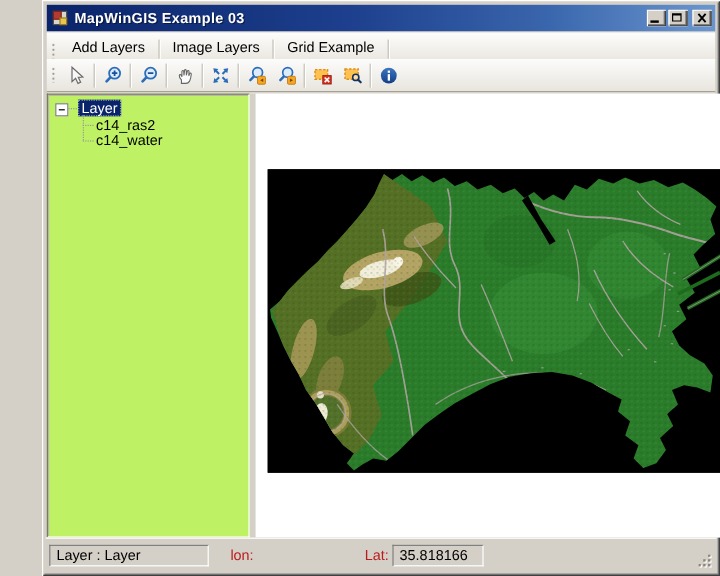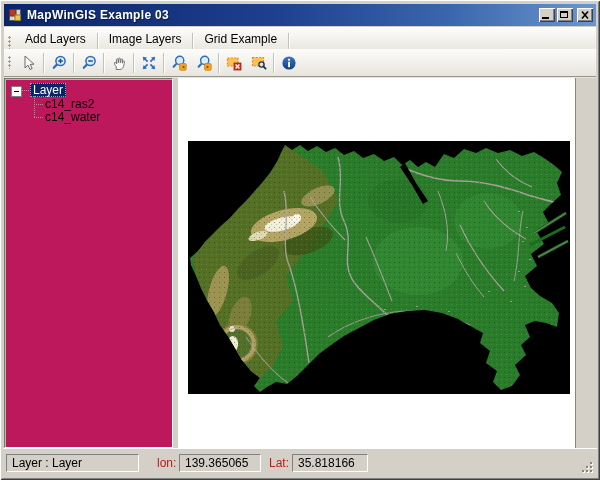--- a/index.html
+++ b/index.html
@@ -1,19 +1,19 @@
 <!DOCTYPE html>
 <html><head>
 <meta charset="utf-8">
 <style>
   html,body{margin:0;padding:0;}
   body{width:600px;height:480px;position:relative;font-family:"Liberation Sans",sans-serif;background:#d4d0c8;overflow:hidden;}
 
   .window{position:absolute;inset:0;background:#d4d0c8;
-    box-shadow:inset 1px 1px 0 #ffffff, inset -1px -1px 0 #404040, inset 2px 2px 0 #d4d0c8, inset -2px -2px 0 #808080;}
+    box-shadow:inset 1px 1px 0 #ffffff, inset -1px -1px 0 #404040, inset 2px 2px 0 #d4d0c8, inset -2px -2px 0 #808080;margin-left:35px;}
 
   
   .titlebar{position:absolute;left:4px;top:4px;right:4px;height:22px;
     background:linear-gradient(90deg,#0a246a 0%,#1d3f8d 45%,#3a66ad 75%,#6a96d0 100%);
     display:flex;align-items:center;padding:0 3px;box-sizing:border-box;}
   .app-icon{width:16px;height:16px;flex:0 0 16px;}
   .title-text{color:#ffffff;font-weight:bold;font-size:12px;margin-left:4px;flex:1;white-space:nowrap;letter-spacing:.3px;
     text-shadow:1px 1px 0 rgba(0,0,0,.45);}
   .tb-btn{width:16px;height:14px;background:#d4d0c8;margin-left:2px;position:relative;cursor:default;
     box-shadow:inset 1px 1px 0 #ffffff, inset -1px -1px 0 #404040, inset -2px -2px 0 #808080;}
@@ -33,21 +33,21 @@
 
   .toolbar{position:absolute;left:4px;top:49px;right:4px;height:27px;
     background:linear-gradient(#fcfcfb,#e8e5de);display:flex;align-items:center;}
   .toolbar .v-sep{height:20px;margin:0 2px;}
   .tool-btn{width:25px;height:24px;display:flex;align-items:center;justify-content:center;}
 
   .main-divider{position:absolute;left:4px;right:4px;top:76px;height:1px;background:#98948a;}
   .main-divider2{position:absolute;left:4px;right:4px;top:77px;height:1px;background:#e9e6df;}
 
   
-  .tree-panel{position:absolute;left:4px;top:78px;width:169px;height:370px;background:#be185d;box-sizing:border-box;
+  .tree-panel{position:absolute;left:4px;top:78px;width:169px;height:370px;background:#bef264;box-sizing:border-box;
     border:1px solid;border-color:#7a776d #ffffff #ffffff #7a776d;
     box-shadow:inset 1px 1px 0 #b9b6ac;font-size:12px;}
   .t-box{position:absolute;left:6px;top:7px;width:9px;height:9px;background:#fff;border:1px solid #808080;}
   .t-minus{position:absolute;left:2px;top:4px;width:5px;height:1px;background:#000;}
   .t-hstub{position:absolute;border-top:1px dotted #9a9a9a;}
   .t-vline{position:absolute;border-left:1px dotted #9a9a9a;}
   .t-root-label{position:absolute;left:25px;top:4px;background:#0a246a;color:#fff;padding:0 3px;line-height:14px;
     outline:1px dotted rgba(255,255,255,.55);outline-offset:-1px;}
   .t-child{position:absolute;left:40px;color:#000;line-height:14px;}
 
@@ -324,21 +324,20 @@
           <line x1="346" y1="92" x2="378" y2="72"></line>
           <line x1="350" y1="116" x2="380" y2="100"></line>
         </g>
       </svg>
     </div>
   </div>
 
   <div class="statusbar">
     <div class="sb-panel" style="left:3px;width:133px;">Layer : Layer</div>
     <span class="sb-label" style="left:154px;">lon:</span>
-    <div class="sb-panel" style="left:176px;width:82px;">139.365065</div>
     <span class="sb-label" style="left:266px;">Lat:</span>
     <div class="sb-panel" style="left:289px;width:76px;">35.818166</div>
     <svg style="position:absolute;right:2px;bottom:2px;" width="13" height="13" viewBox="0 0 13 13">
       <g>
         <rect x="9" y="1" width="2" height="2" fill="#fff"></rect>
           <rect x="8" y="0" width="2" height="2" fill="#8a8678"></rect>
         <rect x="5" y="5" width="2" height="2" fill="#fff"></rect>
           <rect x="4" y="4" width="2" height="2" fill="#8a8678"></rect>
         <rect x="9" y="5" width="2" height="2" fill="#fff"></rect>
           <rect x="8" y="4" width="2" height="2" fill="#8a8678"></rect>

